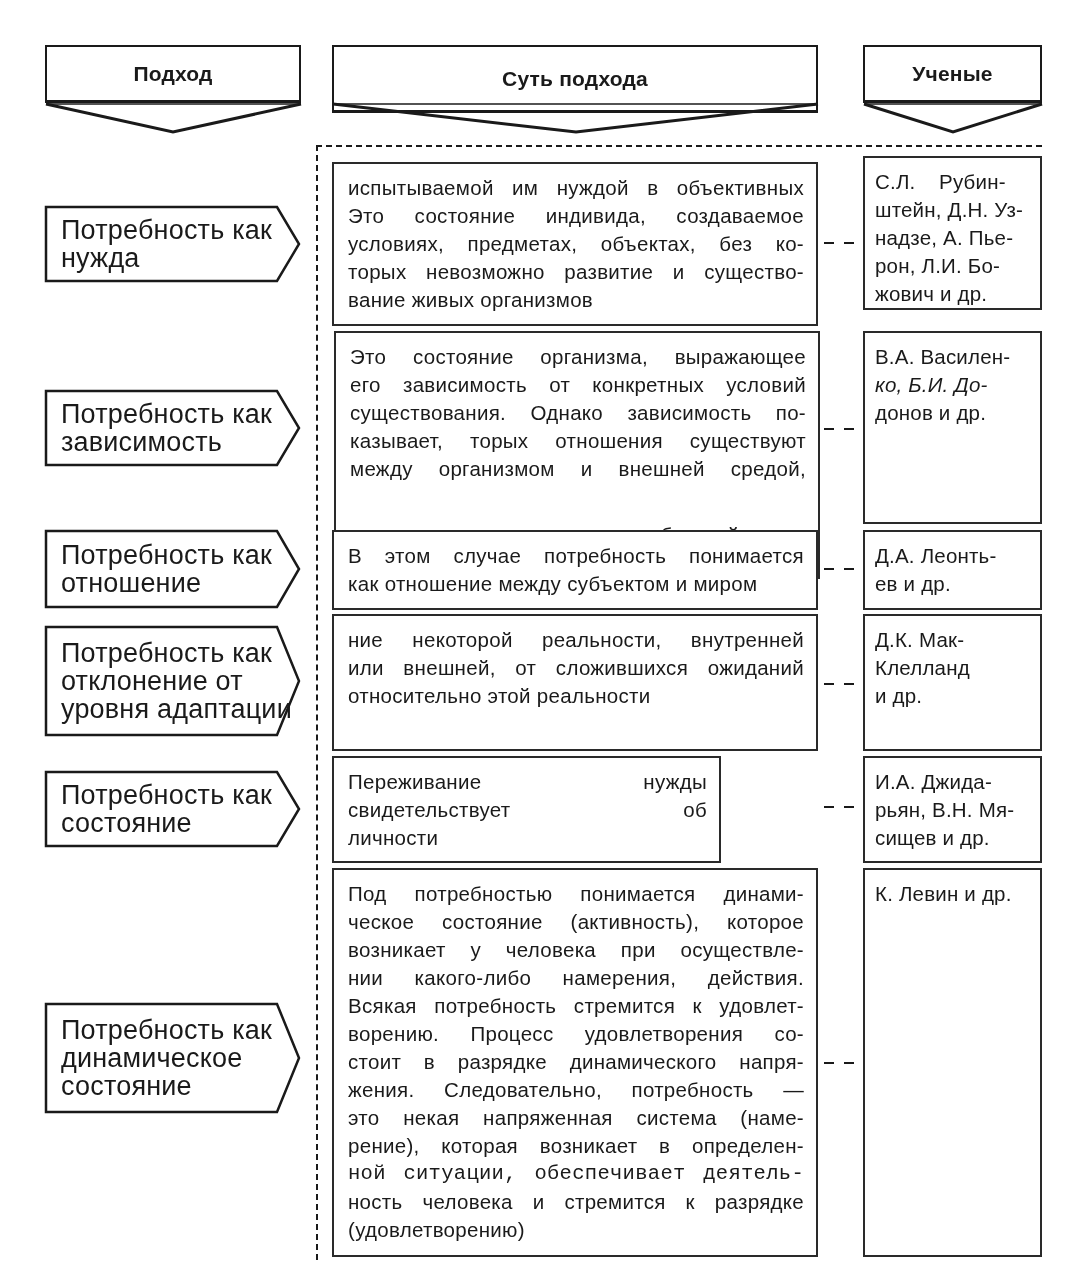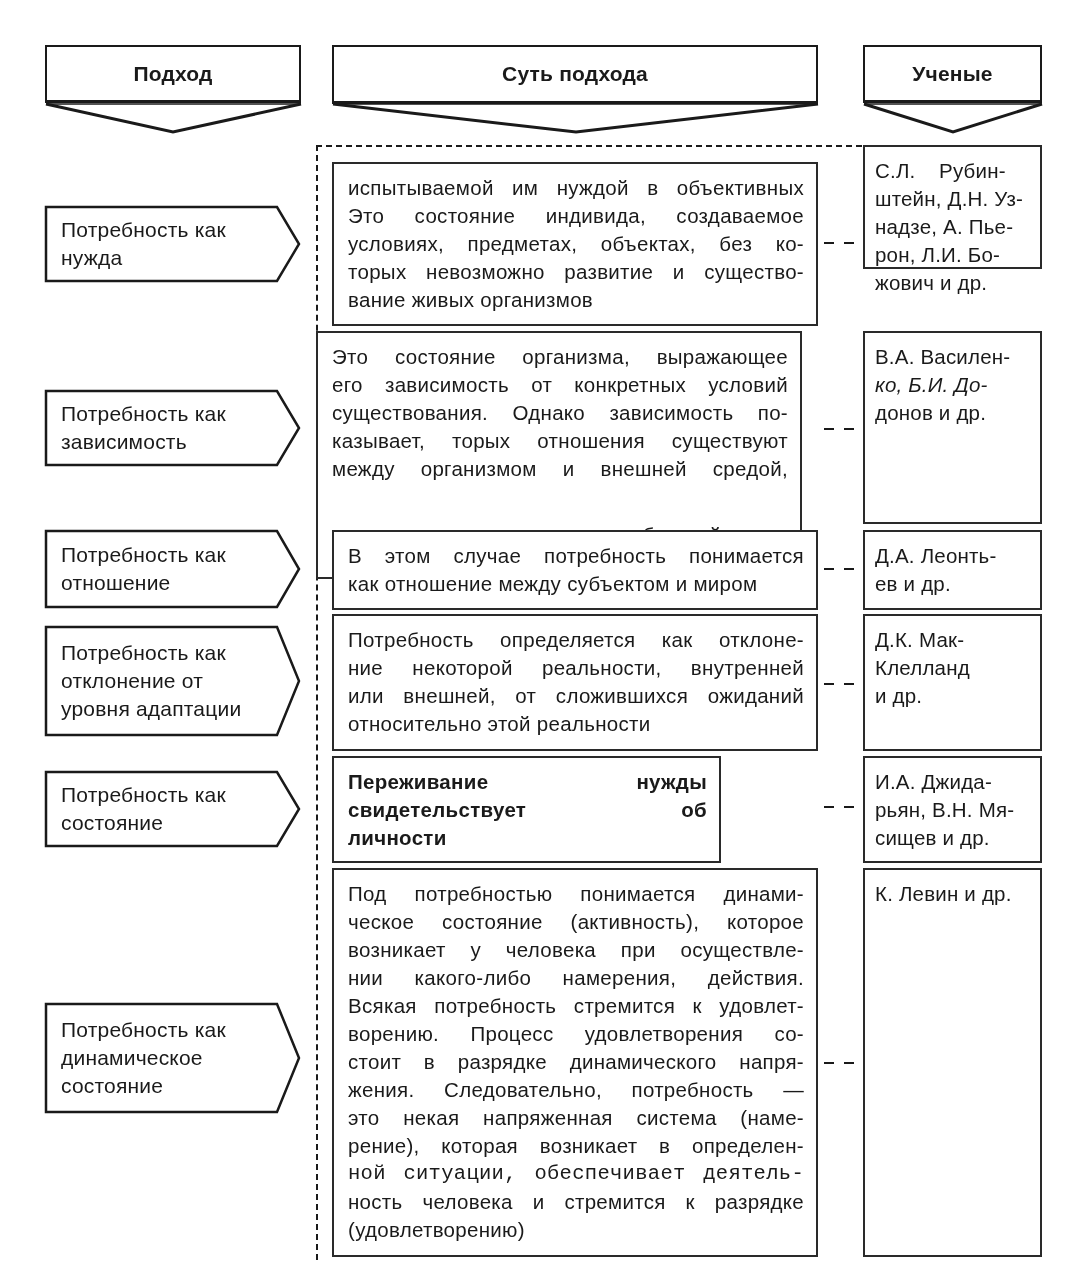--- a/index.html
+++ b/index.html
@@ -6,42 +6,42 @@
   body { width:1087px; height:1280px; position:relative; overflow:hidden;
          font-family:"Liberation Sans", "DejaVu Sans", sans-serif; color:#1a1a1a; }
   .abs { position:absolute; box-sizing:border-box; }
   .hdr { border:2px solid #1a1a1a; border-bottom-width:3px; background:#fff;
          display:flex; align-items:center; justify-content:center;
          font-weight:bold; font-size:21px; letter-spacing:0.2px; }
   .hdr-arrow { position:absolute; }
   .approach { position:absolute; }
   .approach svg { position:absolute; left:0; top:0; overflow:visible; }
   .approach .txt { position:absolute; left:16px; top:0; bottom:0; display:flex; align-items:center;
-                   font-size:21px; line-height:28px; letter-spacing:0.2px; }
+                   font-size:27px; line-height:28px; letter-spacing:0.2px; }
   .desc { border:2px solid #2a2a2a; background:#fff; padding:10px 12px 0 14px;
           font-size:20.5px; line-height:28px; text-align:justify; letter-spacing:0.3px; }
   .sci { border:2px solid #2a2a2a; background:#fff; padding:10px 8px 0 10px;
          font-size:20.5px; line-height:28px; letter-spacing:0.2px; }
   .dash-h { position:absolute; height:0; border-top:2px dashed #1a1a1a; }
   .dash-v { position:absolute; width:0; border-left:2px dashed #1a1a1a; }
   .conn { position:absolute; height:2px; width:36px;
           background:repeating-linear-gradient(90deg,#1a1a1a 0 10px,transparent 10px 20px); }
 </style>
 </head>
 <body>
 
 <div class="abs hdr" style="left:45px; top:45px; width:256px; height:58px;">
   <span>Подход</span>
 </div>
 <svg class="hdr-arrow" style="left:45px; top:102px;" width="258" height="34">
   <polyline points="1,2 128,30 256,2" fill="none" stroke="#1a1a1a" stroke-width="3"></polyline>
   <line x1="1" y1="2" x2="256" y2="2" stroke="#1a1a1a" stroke-width="1.5"></line>
 </svg>
 
-<div class="abs hdr" style="left:332px; top:45px; width:486px; height:59px;">
+<div class="abs hdr" style="left:332px; top:45px; width:486px; height:68px;">
   <span>Суть подхода</span>
 </div>
 <svg class="hdr-arrow" style="left:332px; top:102px;" width="488" height="34">
   <polyline points="1,2 244,30 486,2" fill="none" stroke="#1a1a1a" stroke-width="3"></polyline>
   <line x1="1" y1="2" x2="486" y2="2" stroke="#1a1a1a" stroke-width="1.5"></line>
 </svg>
 
 <div class="abs hdr" style="left:863px; top:45px; width:179px; height:58px;">
   <span>Ученые</span>
 </div>
@@ -66,39 +66,39 @@
       </div>
     </div>
     <div class="abs desc" style="left: 332px; top: 162px; width: 486px; height: 164px;">
       <div style="text-align-last: justify;">испытываемой им нуждой в объективных</div>
       <div style="text-align-last: justify;">Это состояние индивида, создаваемое</div>
       <div style="text-align-last: justify;">условиях, предметах, объектах, без ко-</div>
       <div style="text-align-last: justify;">торых невозможно развитие и существо-</div>
       <div style="text-align-last: left;">вание живых организмов</div>
     </div>
     <div class="conn" style="left: 824px; top: 242px;"></div>
-    <div class="abs sci" style="left: 863px; top: 145px; width: 179px; height: 124px;">
+    <div class="abs sci" style="left: 863px; top: 156px; width: 179px; height: 154px;">
       <div style="white-space: pre;">С.Л.    Рубин-</div>
       <div style="white-space: pre;">штейн, Д.Н. Уз-</div>
       <div style="white-space: pre;">надзе, А. Пье-</div>
       <div style="white-space: pre;">рон, Л.И. Бо-</div>
       <div style="white-space: pre;">жович и др.</div>
     </div>
     <div class="approach" style="left: 45px; top: 390px; width: 256px; height: 76px;">
       <svg width="256" height="76">
     <polygon points="1,1 232,1 254,38 232,75 1,75" fill="#fff" stroke="#1a1a1a" stroke-width="2.5"></polygon>
       </svg>
       <div class="txt">
         <div>
           <div>Потребность как</div>
           <div>зависимость</div>
         </div>
       </div>
     </div>
-    <div class="abs desc" style="left: 316px; top: 331px; width: 486px; height: 248px;">
+    <div class="abs desc" style="left: 334px; top: 331px; width: 486px; height: 248px;">
       <div style="text-align-last: justify;">Это состояние организма, выражающее</div>
       <div style="text-align-last: justify;">его зависимость от конкретных условий</div>
       <div style="text-align-last: justify;">существования. Однако зависимость по-</div>
       <div style="text-align-last: justify;">казывает, торых отношения существуют</div>
       <div style="text-align-last: justify;">между организмом и внешней средой,</div>
       <div style="text-align-last: left; margin-top: 38px;">но не отражает сущности потребностей</div>
     </div>
     <div class="conn" style="left: 824px; top: 428px;"></div>
     <div class="abs sci" style="left: 863px; top: 331px; width: 179px; height: 193px;">
       <div style="white-space: pre;">В.А. Василен-</div>
@@ -131,21 +131,20 @@
       </svg>
       <div class="txt">
         <div>
           <div>Потребность как</div>
           <div>отклонение от</div>
           <div>уровня адаптации</div>
         </div>
       </div>
     </div>
     <div class="abs desc" style="left: 332px; top: 614px; width: 486px; height: 137px;">
-      <div style="text-align-last: justify;">Потребность определяется как отклоне-</div>
       <div style="text-align-last: justify;">ние некоторой реальности, внутренней</div>
       <div style="text-align-last: justify;">или внешней, от сложившихся ожиданий</div>
       <div style="text-align-last: left;">относительно этой реальности</div>
     </div>
     <div class="conn" style="left: 824px; top: 683px;"></div>
     <div class="abs sci" style="left: 863px; top: 614px; width: 179px; height: 137px;">
       <div style="white-space: pre;">Д.К. Мак-</div>
       <div style="white-space: pre;">Клелланд</div>
       <div style="white-space: pre;">и др.</div>
     </div>
@@ -153,21 +152,21 @@
       <svg width="256" height="76">
     <polygon points="1,1 232,1 254,38 232,75 1,75" fill="#fff" stroke="#1a1a1a" stroke-width="2.5"></polygon>
       </svg>
       <div class="txt">
         <div>
           <div>Потребность как</div>
           <div>состояние</div>
         </div>
       </div>
     </div>
-    <div class="abs desc" style="left: 332px; top: 756px; width: 389px; height: 107px; font-weight: bold;">
+    <div class="abs desc" style="left: 332px; top: 756px; width: 389px; height: 107px;">
       <div style="text-align-last: justify;">Переживание нужды свидетельствует об</div>
       <div style="text-align-last: left;">личности</div>
     </div>
     <div class="conn" style="left: 824px; top: 806px;"></div>
     <div class="abs sci" style="left: 863px; top: 756px; width: 179px; height: 107px;">
       <div style="white-space: pre;">И.А. Джида-</div>
       <div style="white-space: pre;">рьян, В.Н. Мя-</div>
       <div style="white-space: pre;">сищев и др.</div>
     </div>
     <div class="approach" style="left: 45px; top: 1003px; width: 256px; height: 110px;">

